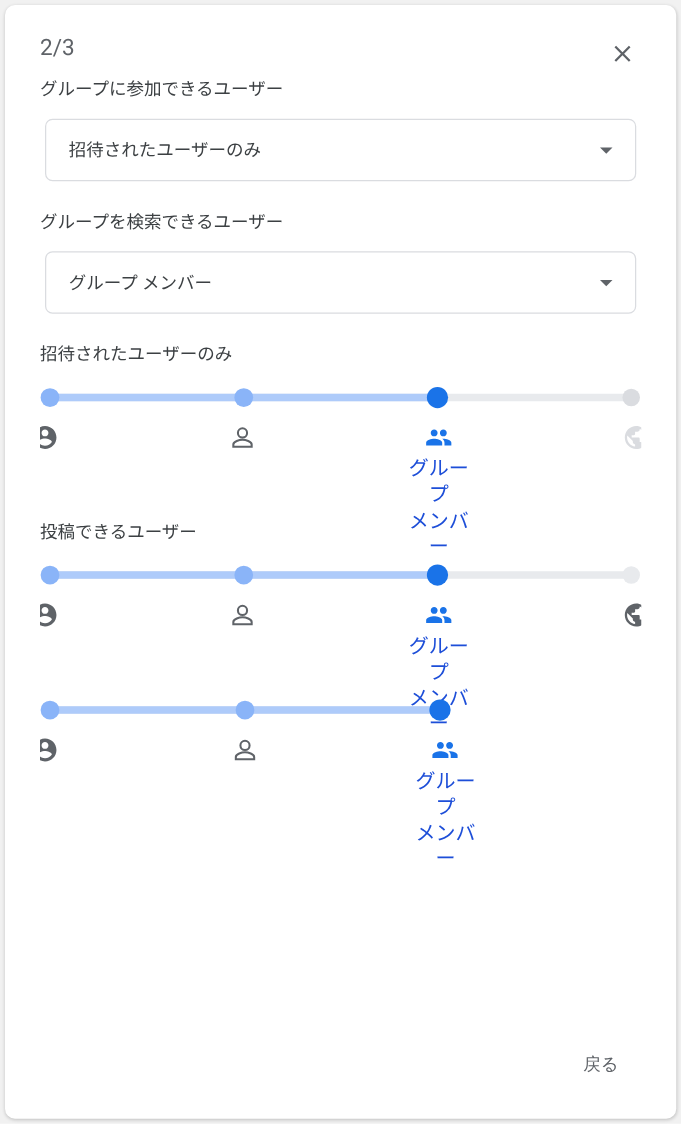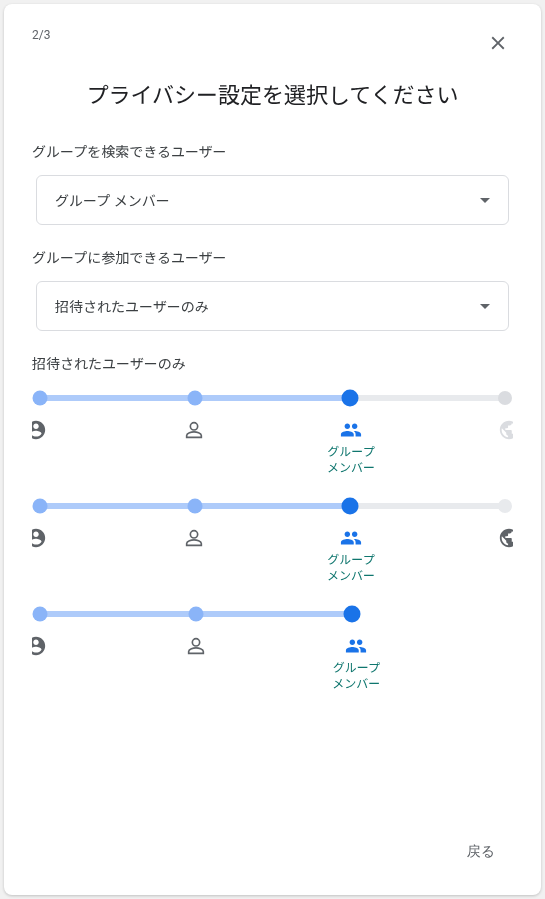--- a/index.html
+++ b/index.html
@@ -18,21 +18,21 @@
       position: relative;
       display: flex;
       flex-direction: column;
     }
     .header {
       display: flex;
       justify-content: space-between;
       align-items: flex-start;
     }
     .step-indicator {
-      font-size: 12px;
+      font-size: 18px;
       color: #5f6368;
     }
     .close-btn {
       background: none;
       border: none;
       cursor: pointer;
       padding: 4px;
       color: #5f6368;
     }
     .close-btn svg { width: 22px; height: 22px; }
@@ -121,24 +121,24 @@
       flex-direction: column;
       align-items: center;
       width: 60px;
       text-align: center;
     }
     .slider-label svg { width: 22px; height: 22px; }
     .icon-muted { color: #5f6368; fill: #5f6368; }
     .icon-active { color: #1a73e8; fill: #1a73e8; }
     .icon-disabled { color: #dadce0; fill: #dadce0; }
     .label-text {
-      font-size: 12px;
+      font-size: 16px;
       line-height: 1.3;
       margin-top: 4px;
-      color: #0f766e;
+      color: #1d4ed8;
     }
     .footer {
       display: flex;
       justify-content: flex-end;
       align-items: flex-end;
       gap: 8px;
       margin-top: auto;
       padding-top: 10px;
     }
     .btn {
@@ -164,36 +164,35 @@
 <div class="dialog">
   <div class="header">
     <div class="step-indicator">2/3</div>
     <button class="close-btn">
       <svg viewBox="0 0 24 24">
           <path fill="#5f6368" d="M19 6.41L17.59 5 12 10.59 6.41 5 5 6.41 10.59 12 5 17.59 6.41 19 12 13.41 17.59 19 19 17.59 13.41 12z"></path>
         </svg>
     </button>
   </div>
 
-  <h1 class="dialog-title">プライバシー設定を選択してください</h1>
 
   <div class="content">
+
+    <div class="section">
+      <div class="section-label">グループに参加できるユーザー</div>
+      <div class="dropdown">
+        <span class="dropdown-value">招待されたユーザーのみ</span>
+        <span class="dropdown-caret"></span>
+      </div>
+    </div>
 
     <div class="section">
       <div class="section-label">グループを検索できるユーザー</div>
       <div class="dropdown">
         <span class="dropdown-value">グループ メンバー</span>
-        <span class="dropdown-caret"></span>
-      </div>
-    </div>
-
-    <div class="section">
-      <div class="section-label">グループに参加できるユーザー</div>
-      <div class="dropdown">
-        <span class="dropdown-value">招待されたユーザーのみ</span>
         <span class="dropdown-caret"></span>
       </div>
     </div>
 
     <div class="section">
       <div class="section-label">招待されたユーザーのみ</div>
       <div class="slider-container slider-wrap">
         <div class="slider-track">
           <div class="track-bg"></div>
           <div class="track-fill" style="width:66.6%"></div>
@@ -225,20 +224,21 @@
           <div class="slider-label" style="left:100%">
             <svg class="icon-disabled" viewBox="0 0 24 24">
                 <path d="M12 2C6.48 2 2 6.48 2 12s4.48 10 10 10 10-4.48 10-10S17.52 2 12 2zm-1 17.93c-3.95-.49-7-3.85-7-7.93 0-.62.08-1.21.21-1.79L9 15v1c0 1.1.9 2 2 2v1.93zm6.9-2.54c-.26-.81-1-1.39-1.9-1.39h-1v-3c0-.55-.45-1-1-1H8v-2h2c.55 0 1-.45 1-1V7h2c1.1 0 2-.9 2-2v-.41c2.93 1.19 5 4.06 5 7.41 0 2.08-.8 3.97-2.1 5.39z"></path>
               </svg>
           </div>
         </div>
       </div>
     </div>
 
     <div class="section">
+      <div class="section-label">投稿できるユーザー</div>
       <div class="slider-container slider-wrap">
         <div class="slider-track">
           <div class="track-bg"></div>
           <div class="track-fill" style="width:66.6%"></div>
           <div class="stops">
             <div class="stop filled" style="left:0%"></div>
             <div class="stop filled" style="left:33.3%"></div>
             <div class="stop selected" style="left:66.6%"></div>
             <div class="stop" style="left:100%; background:#e8eaed"></div>
           </div>

